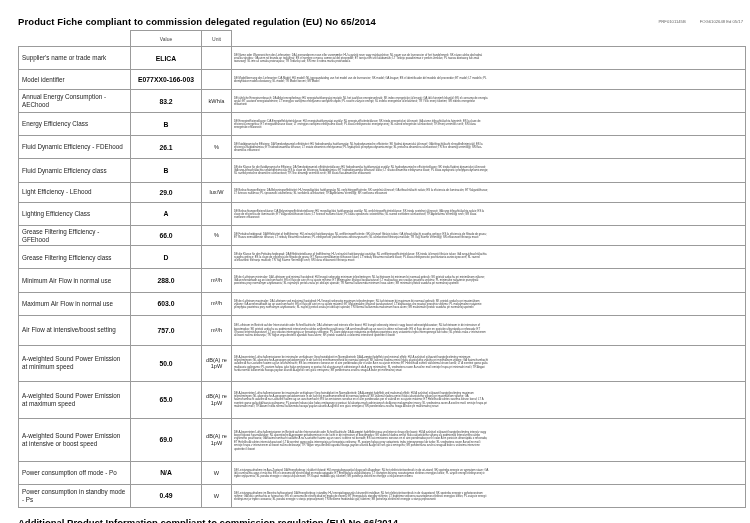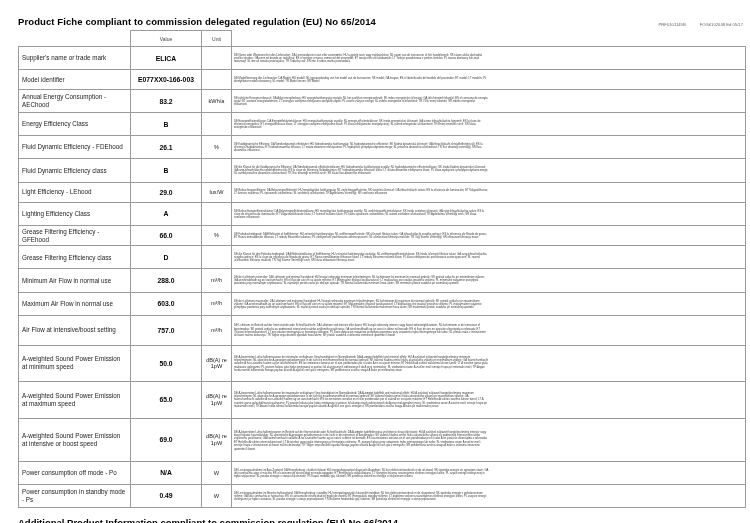--- a/index.html
+++ b/index.html
@@ -1,21 +1,21 @@
 <!DOCTYPE html>
 <html><head>
 <meta charset="utf-8">
 <style>
   html,body{margin:0;padding:0;}
   body{
     width:750px;height:523px;background:#ffffff;color:#111;
     font-family:"Liberation Sans", sans-serif;overflow:hidden;position:relative;
   }
   .page{position:absolute;left:18px;top:0;width:727px;}
-  .doc-header{display:flex;justify-content:space-between;align-items:flex-end;margin-top:16px;margin-bottom:3px;}
+  .doc-header{display:flex;justify-content:space-between;align-items:center;margin-top:16px;margin-bottom:3px;}
   .doc-title{font-size:9.5px;font-weight:bold;color:#000;letter-spacing:0.1px;}
   .doc-codes{font-size:4.2px;color:#666;display:flex;gap:14px;padding-right:2px;}
   table{border-collapse:collapse;table-layout:fixed;width:727px;}
   td{border:1px solid #9b9b9b;padding:0;vertical-align:middle;overflow:hidden;}
   tr.colhead td{border:1px solid #9b9b9b;height:9px;font-size:5px;color:#444;text-align:center;vertical-align:middle;padding:0;}
   tr.colhead td.nohead{border:none;background:transparent;}
   td.c-label{font-size:6.3px;color:#222;padding:2px 3px;line-height:1.25;}
   td.c-value{font-size:6.8px;font-weight:bold;text-align:center;color:#000;}
   td.c-unit{font-size:5.6px;text-align:center;color:#222;line-height:1.15;padding:1px 0;}
   td.c-desc{padding:0;}

